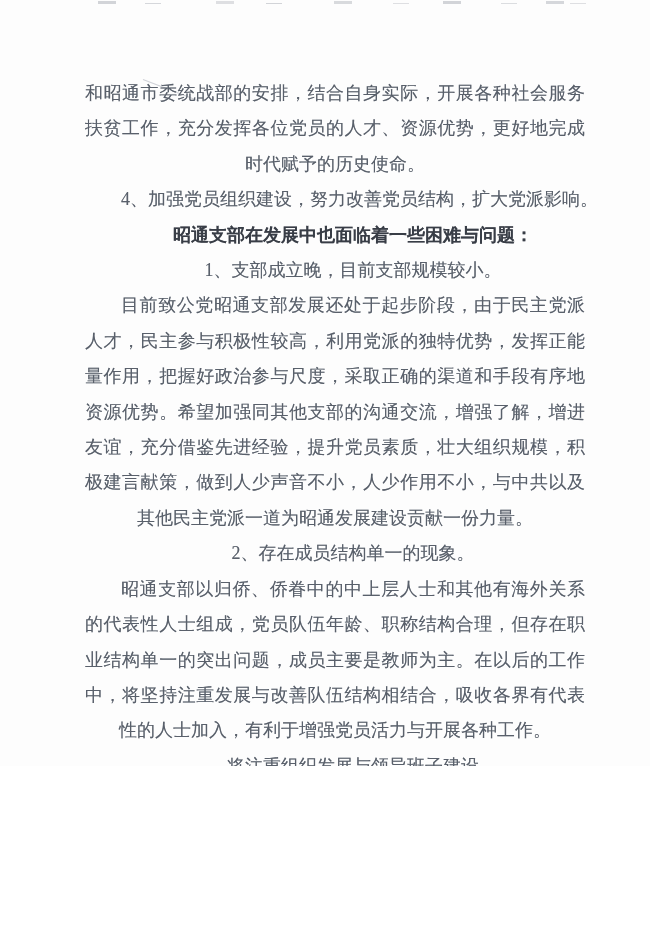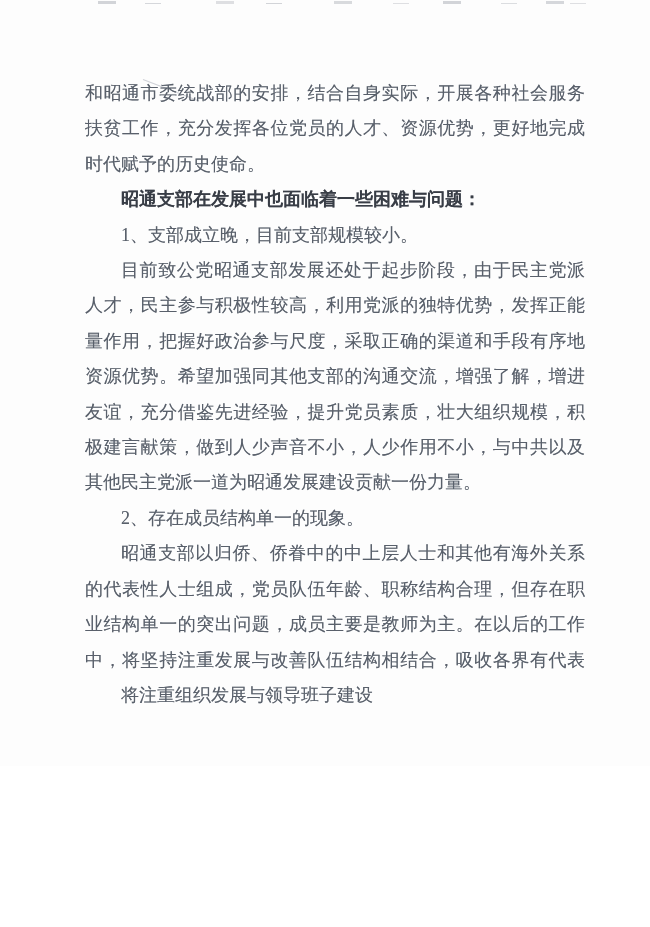--- a/index.html
+++ b/index.html
@@ -30,21 +30,21 @@
   .textblock {
     position: absolute;
     left: 85px;
     top: 76px;
     width: 500px;
     font-size: 18px;
     line-height: 35.4px;
     color: #59606b;
     text-shadow: 0 0 0.6px rgba(90,97,108,0.45);
   }
-  .line { white-space: nowrap; }
+  .line { white-space: nowrap; text-align: center; }
   .line.justify {
     white-space: normal;
     text-align: justify;
     text-align-last: justify;
   }
   .line.indent { text-indent: 2em; }
   .line.bold {
     font-weight: 700;
     color: #383d46;
     text-shadow: 0 0 0.5px rgba(56,61,70,0.55);
@@ -101,33 +101,35 @@
 
 <div class="scan-container">
 
   <div class="document-page">
     <div class="top-edge-fragments"></div>
     <div class="scan-scratch"></div>
     <div class="textblock" id="textblock">
         <div class="line justify">和昭通市委统战部的安排，结合自身实际，开展各种社会服务</div>
         <div class="line justify">扶贫工作，充分发挥各位党员的人才、资源优势，更好地完成</div>
         <div class="line">时代赋予的历史使命。</div>
+        <div class="line indent">4、加强党员组织建设，努力改善党员结构，扩大党派影响。</div>
         <div class="line indent bold">昭通支部在发展中也面临着一些困难与问题：</div>
         <div class="line indent">1、支部成立晚，目前支部规模较小。</div>
         <div class="line indent justify">目前致公党昭通支部发展还处于起步阶段，由于民主党派</div>
         <div class="line justify">人才，民主参与积极性较高，利用党派的独特优势，发挥正能</div>
         <div class="line justify">量作用，把握好政治参与尺度，采取正确的渠道和手段有序地</div>
         <div class="line justify">资源优势。希望加强同其他支部的沟通交流，增强了解，增进</div>
         <div class="line justify">友谊，充分借鉴先进经验，提升党员素质，壮大组织规模，积</div>
         <div class="line justify">极建言献策，做到人少声音不小，人少作用不小，与中共以及</div>
         <div class="line">其他民主党派一道为昭通发展建设贡献一份力量。</div>
         <div class="line indent">2、存在成员结构单一的现象。</div>
         <div class="line indent justify">昭通支部以归侨、侨眷中的中上层人士和其他有海外关系</div>
         <div class="line justify">的代表性人士组成，党员队伍年龄、职称结构合理，但存在职</div>
         <div class="line justify">业结构单一的突出问题，成员主要是教师为主。在以后的工作</div>
         <div class="line justify">中，将坚持注重发展与改善队伍结构相结合，吸收各界有代表</div>
+        <div class="line">性的人士加入，有利于增强党员活力与开展各种工作。</div>
         <div class="line indent">将注重组织发展与领导班子建设</div>
       </div>
   </div>
 
   <div class="cutoff-fragment">及后备干部队伍建设相结合</div>
 
 </div>
 
 </body></html>

